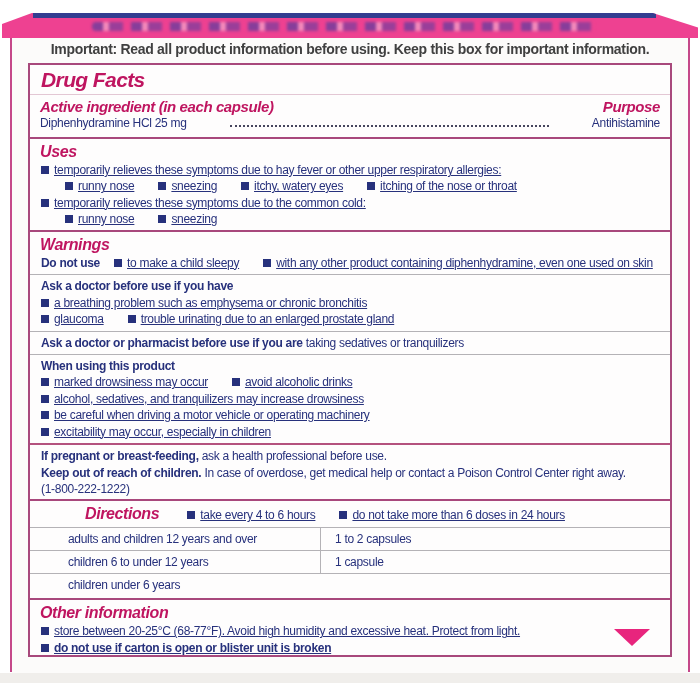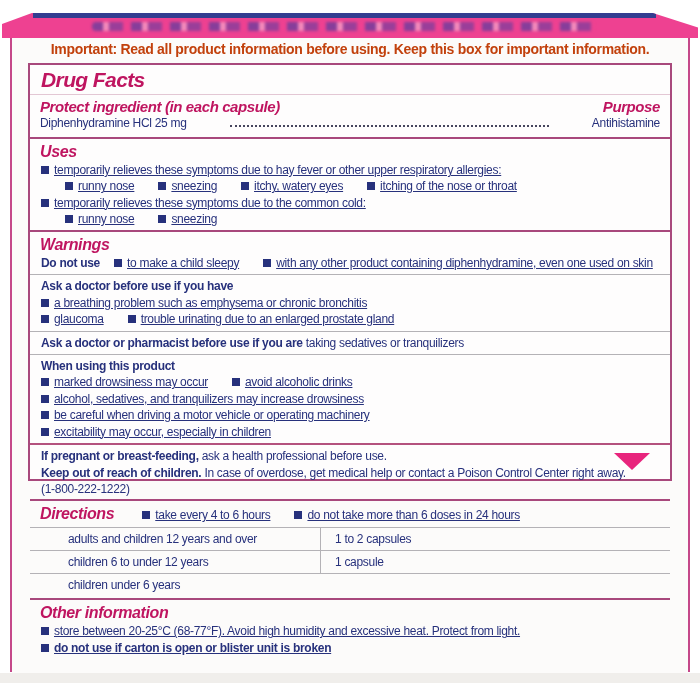--- a/index.html
+++ b/index.html
@@ -14,23 +14,23 @@
   .band{position:absolute;top:13px;left:2px;right:2px;height:25px;background:#ee4191;
     clip-path:polygon(4.3% 0,93.5% 0,100% 58%,100% 100%,0 100%,0 44%);}
   .band-stripe{position:absolute;top:0;left:4.5%;right:6%;height:5px;background:#333d90;filter:blur(.6px);}
   .band-smudge{position:absolute;top:9px;left:13%;right:15%;height:9px;border-radius:4px;
     background:repeating-linear-gradient(90deg,rgba(70,60,160,.62) 0 11px,rgba(255,255,255,.38) 11px 17px,rgba(70,60,160,.5) 17px 31px,rgba(238,65,145,.22) 31px 39px);
     filter:blur(1.4px);}
   .edge{position:absolute;top:38px;width:2px;height:634px;background:#c5488a;}
   .edge-left{left:10px}.edge-right{right:10px}
   .bottom-shade{position:absolute;left:0;right:0;top:673px;height:10px;background:#f0eeeb;}
   .important{position:absolute;top:41px;left:30px;right:30px;text-align:center;
-    font-weight:bold;font-size:14px;letter-spacing:-0.3px;color:#c2410c;}
+    font-weight:bold;font-size:14px;letter-spacing:-0.3px;color:#404040;}
   
-  .dfbox{position:absolute;left:28px;right:28px;top:63px;height:418px;box-sizing:border-box;
+  .dfbox{position:absolute;left:28px;right:28px;top:63px;height:594px;box-sizing:border-box;
     border:2px solid #a8487c;background:#fefdfd;padding:0 9px;font-size:12px;letter-spacing:-0.3px;}
   .df-title{font-size:21px;font-style:italic;font-weight:bold;color:#bf1560;
     letter-spacing:-0.6px;padding:3px 2px 2px;}
   .rule-light{border-top:1px solid #e3c7d4;margin:0 -9px;}
   .sec-divider{border-top:2px solid #a8487c;margin:2px -9px;}
   .hairline{border-top:1px solid #b4b2b6;margin:3px -9px;}
   .preg-divider{border-top:2px solid #b4527e;margin:3px -9px;}
   .ai-row{display:flex;justify-content:space-between;font-size:15px;font-style:italic;
     font-weight:bold;color:#bf1560;letter-spacing:-0.4px;padding:3px 1px 0;}
   .leader-row{display:flex;align-items:flex-end;padding:1px 1px 5px;gap:41px;}
@@ -39,21 +39,21 @@
     letter-spacing:-0.4px;padding:2px 1px 1px;}
   .brow{padding-left:2px;line-height:1.37;}
   .brow.ind1{padding-left:26px;}
   .b{font-weight:bold;}
   .lead{margin-right:14px;}
   .bitem{margin-right:24px;text-decoration:underline;}
   .bitem:last-child{margin-right:0;}
   .sq{display:inline-block;width:8px;height:8px;background:#27317c;margin-right:5px;}
   .inline-list{display:inline;}
   .dir-head{display:inline-block;margin-right:28px;padding:0;}
-  .dir-row{padding:2px 1px 2px;}
+  .dir-row{padding:2px 1px 2px;margin-left:45px;}
   .dtable{margin:2px -9px 0;}
   .trow{display:flex;border-top:1px solid #b4b2b6;}
   .tleft{width:290px;box-sizing:border-box;padding:4px 4px 4px 38px;}
   .tright{flex:1;border-left:1px solid #b4b2b6;padding:4px 4px 4px 14px;}
   .tri{position:absolute;right:20px;bottom:9px;width:0;height:0;
     border-left:18px solid transparent;border-right:18px solid transparent;
     border-top:17px solid #e8257d;}
 </style>
 </head>
 <body>
@@ -68,21 +68,21 @@
   <div class="edge edge-right"></div>
   <div class="bottom-shade"></div>
 
   <div class="important">Important: Read all product information before using. Keep this box for important information.</div>
 
   <div class="dfbox">
     <div class="df-title">Drug Facts</div>
     <div class="rule-light"></div>
 
     <div class="ai-row">
-      <span>Protect ingredient (in each capsule)</span>
+      <span>Active ingredient (in each capsule)</span>
       <span>Purpose</span>
     </div>
     <div class="leader-row">
       <span>Diphenhydramine HCl 25 mg</span>
       <span class="leader-fill"></span>
       <span>Antihistamine</span>
     </div>
 
     <div class="sec-divider"></div>
 

